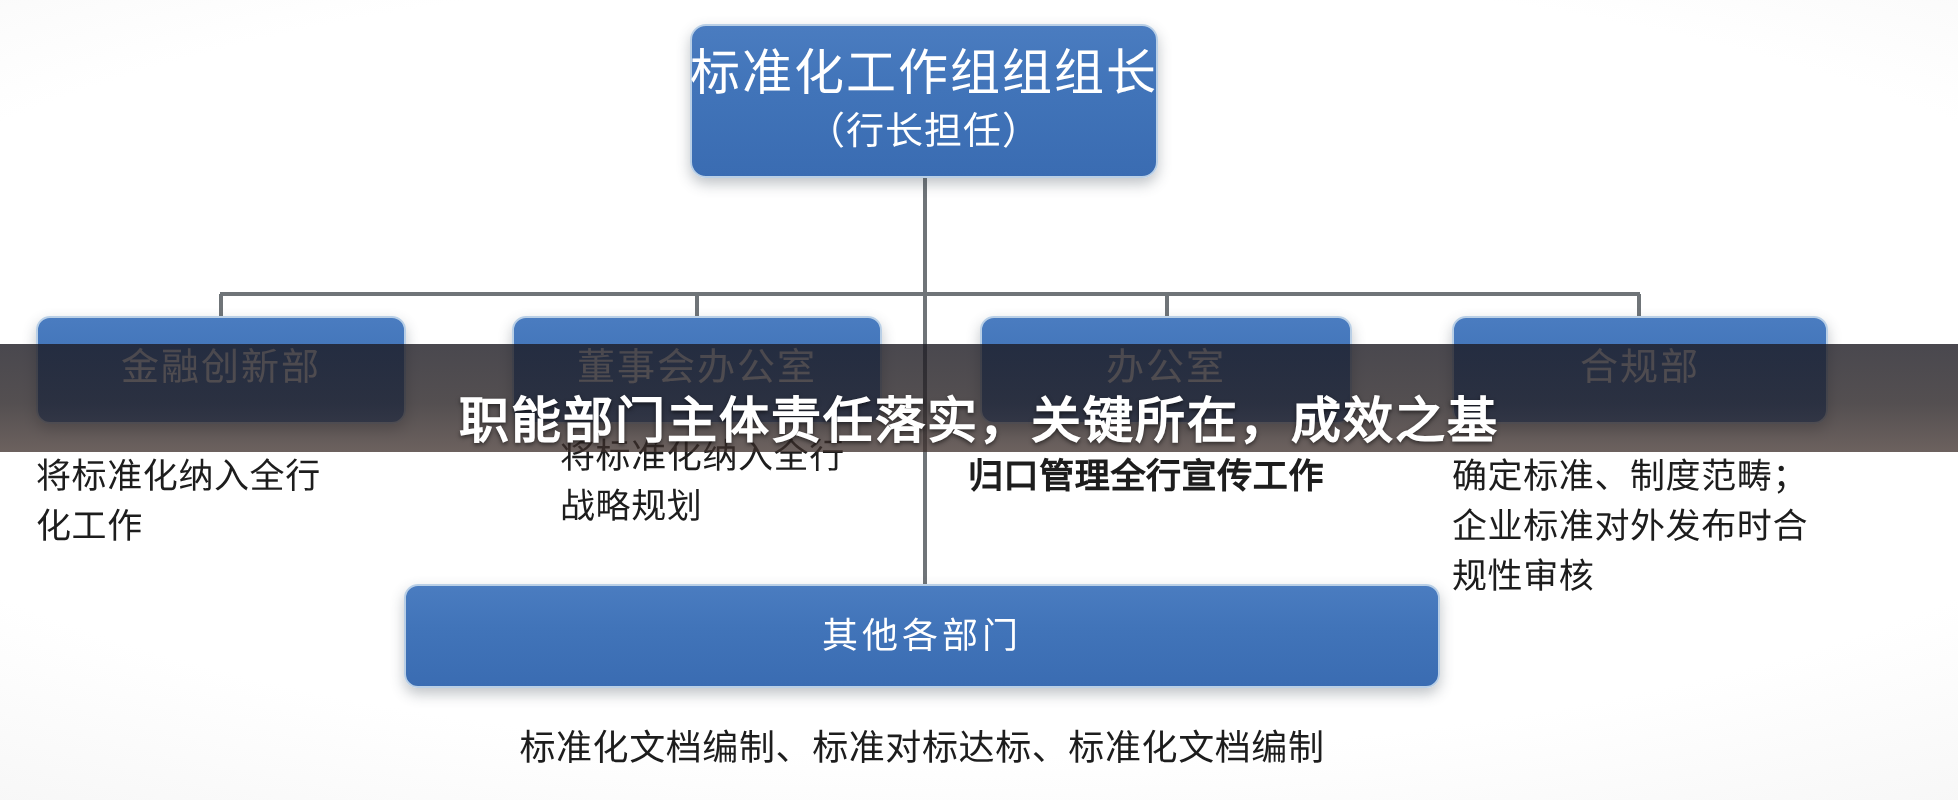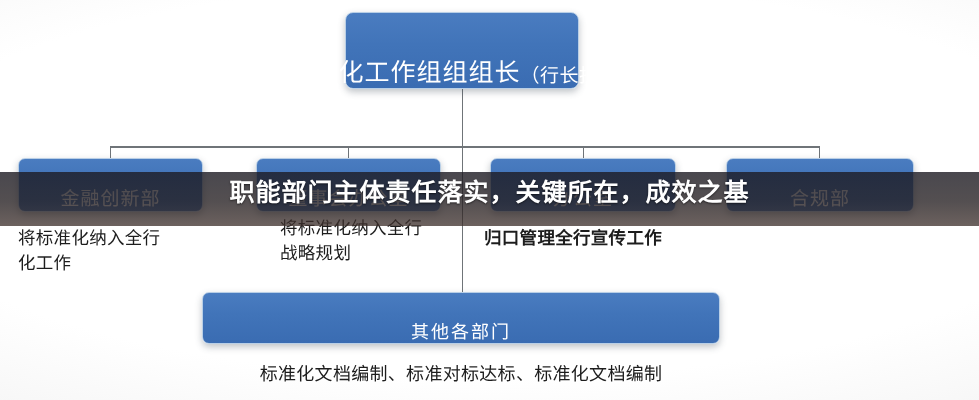--- a/index.html
+++ b/index.html
@@ -30,22 +30,22 @@
 
   
   .node {
     position: absolute;
     box-sizing: border-box;
     background: linear-gradient(180deg, #4a7cc0 0%, #4174b9 42%, #3a6cb2 100%);
     border: 1px solid #b9cfe6;
     border-radius: 8px;
     box-shadow: 0 3px 7px rgba(60,70,85,0.32);
     display: flex;
-    flex-direction: row;
-    align-items: flex-end;
+    flex-direction: column;
+    align-items: center;
     justify-content: center;
     color: #ffffff;
     text-align: center;
     line-height: 1.25;
   }
 
   .node-title {
     font-size: 25px;
     letter-spacing: 1px;
     white-space: nowrap;
@@ -124,21 +124,21 @@
     position: absolute;
     left: 0;
     top: 172px;
     width: 979px;
     height: 54px;
     background: linear-gradient(180deg,
                 rgba(28,26,34,0.80) 0%,
                 rgba(38,32,34,0.79) 55%,
                 rgba(62,48,44,0.76) 100%);
     display: flex;
-    align-items: flex-start;
+    align-items: flex-end;
     justify-content: center;
   }
 
   #overlay-title {
     color: #ffffff;
     font-size: 25px;
     font-weight: bold;
     letter-spacing: 1px;
     white-space: nowrap;
     text-shadow: 0 1px 2px rgba(0,0,0,0.55);
@@ -181,20 +181,23 @@
   </div>
   <div class="node node-dept" id="node-dept-3">
     <div class="node-title">合规部</div>
   </div>
 
   <div class="caption" id="caption-0">将标准化纳入全行
 化工作</div>
   <div class="caption" id="caption-1">将标准化纳入全行
 战略规划</div>
   <div class="caption" id="caption-2">归口管理全行宣传工作</div>
+  <div class="caption" id="caption-3">确定标准、制度范畴；
+企业标准对外发布时合
+规性审核</div>
 
   <div class="node" id="node-other">
     <div class="node-title">其他各部门</div>
   </div>
   <div class="caption" id="caption-other">标准化文档编制、标准对标达标、标准化文档编制</div>
 
   <div id="overlay-band">
     <div id="overlay-title">职能部门主体责任落实，关键所在，成效之基</div>
   </div>
 

